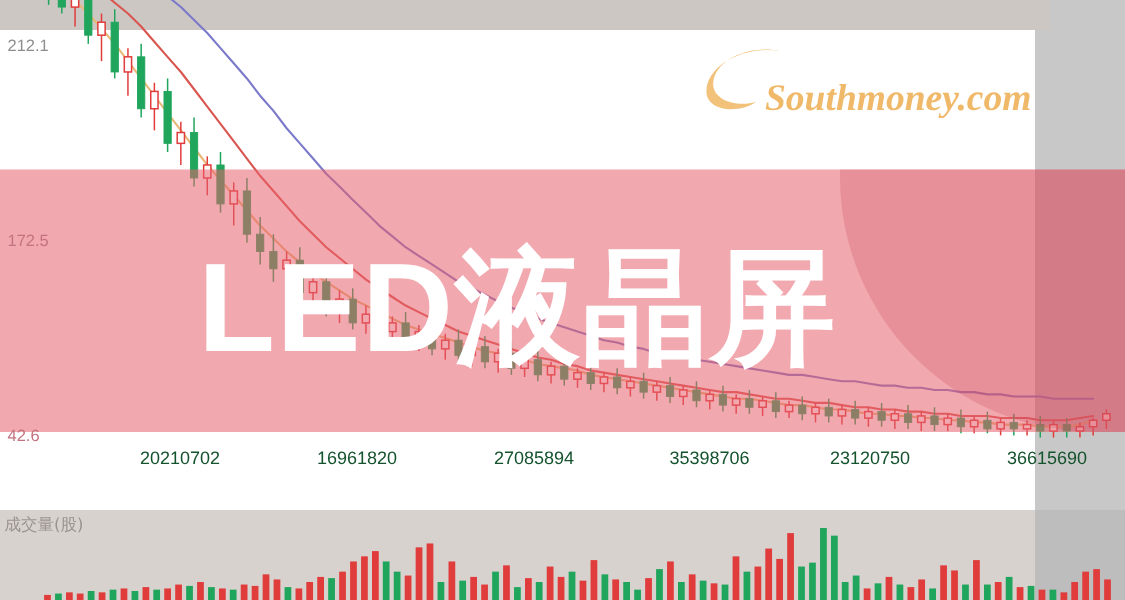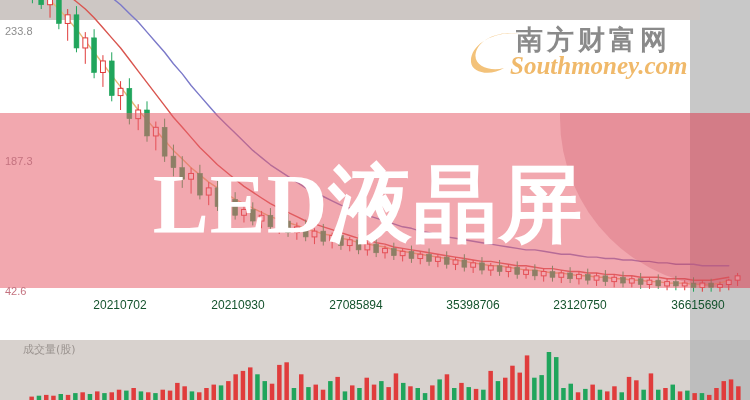--- a/index.html
+++ b/index.html
@@ -31,23 +31,22 @@
     background:rgba(190,60,80,0.22);
     border-radius:0 0 0 170px;
   }
 
   
   .title{
     position:absolute;left:0;top:150px;width:690px;height:110px;
     display:flex;align-items:center;justify-content:center;
     color:#ffffff;font-weight:bold;font-size:84px;line-height:1;
     letter-spacing:1px;
-    font-family:Liberation Serif, serif;
+    font-family:Liberation Sans, sans-serif;
     white-space:nowrap;
-    margin-left:23px;
   }
 
   
   .watermark{position:absolute;left:470px;top:22px;width:215px;height:62px;}
   .wm-cn{
     position:absolute;left:46px;top:0px;
     font-size:27px;letter-spacing:4px;color:#8a8a8a;font-weight:bold;
     font-family:"DejaVu Sans","Liberation Sans",sans-serif;
     white-space:nowrap;
   }
@@ -65,21 +64,21 @@
     font-family:"Liberation Sans","DejaVu Sans",sans-serif;white-space:nowrap;
   }
   .ylab.on-pink{color:#c4727f;}
   .xlab{
     position:absolute;top:298px;color:#14532d;font-size:12px;
     font-family:"Liberation Sans","DejaVu Sans",sans-serif;
     white-space:nowrap;transform:translateX(-50%);
   }
   .vol-title{
     position:absolute;left:3px;top:342px;color:#9a938f;font-size:11px;
-    font-family:"DejaVu Sans","Liberation Sans",sans-serif;white-space:nowrap;margin-left:20px;
+    font-family:"DejaVu Sans","Liberation Sans",sans-serif;white-space:nowrap;
   }
 </style>
 </head>
 <body>
 
 <div id="stage">
 
   <div class="bg-gray"></div>
   <div class="bg-topband"></div>
   <div class="bg-white"></div>
@@ -517,36 +516,35 @@
         <rect x="714.2" y="388.0" width="4.5" height="12.0" fill="#e03c3c"></rect>
         <rect x="721.5" y="381.1" width="4.5" height="18.9" fill="#e03c3c"></rect>
         <rect x="728.8" y="379.4" width="4.5" height="20.6" fill="#e03c3c"></rect>
         <rect x="736.1" y="386.3" width="4.5" height="13.7" fill="#e03c3c"></rect>
       </svg>
   </div>
 
   <div class="pink-band"></div>
   <div class="pink-blob"></div>
 
-  <div class="ylab" id="ylab0" style="left: 5px; top: 24.967px;">233.8</div>
-  <div class="ylab on-pink" id="ylab1" style="left: 5px; top: 155.056px;">187.3</div>
+  <div class="ylab" id="ylab0" style="left: 5px; top: 24.967px;">212.1</div>
+  <div class="ylab on-pink" id="ylab1" style="left: 5px; top: 155.056px;">172.5</div>
   <div class="ylab on-pink" id="ylab2" style="left: 5px; top: 285px;">42.6</div>
 
   <div class="xlab" style="left:120px">20210702</div>
-  <div class="xlab" style="left:238px">20210930</div>
+  <div class="xlab" style="left:238px">16961820</div>
   <div class="xlab" style="left:356px">27085894</div>
   <div class="xlab" style="left:473px">35398706</div>
   <div class="xlab" style="left:580px">23120750</div>
   <div class="xlab" style="left:698px">36615690</div>
 
   <div class="vol-title">成交量(股)</div>
 
   <div class="title">LED液晶屏</div>
 
   <div class="watermark">
     <svg class="wm-swoosh" viewBox="0 0 56 54">
       <path d="M50 6 C32 2, 10 10, 6 24 C2 38, 20 44, 34 40 C22 48, 2 46, 1 34 C0 16, 26 2, 50 6 Z" fill="#f3c27a"></path>
     </svg>
-    <div class="wm-cn">南方财富网</div>
     <div class="wm-en">Southmoney.com</div>
   </div>
 
 </div>
 
 </body></html>

